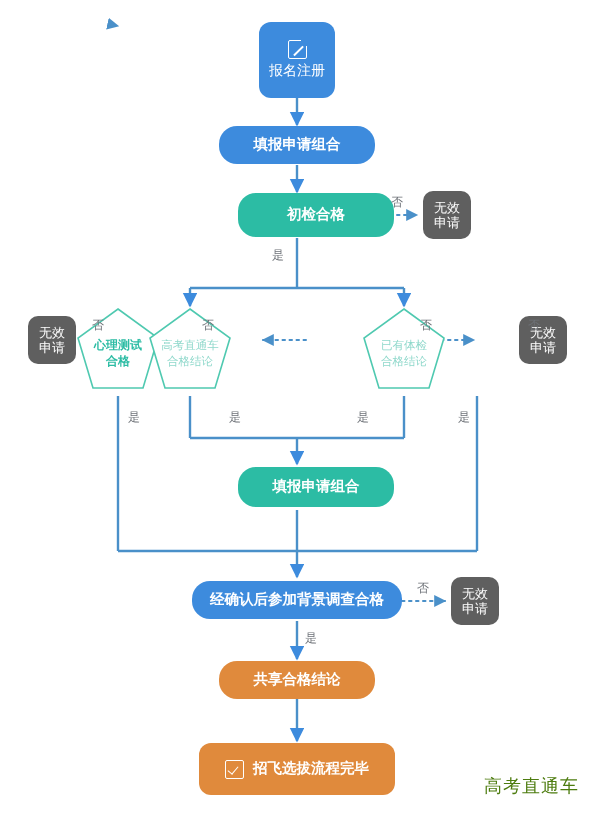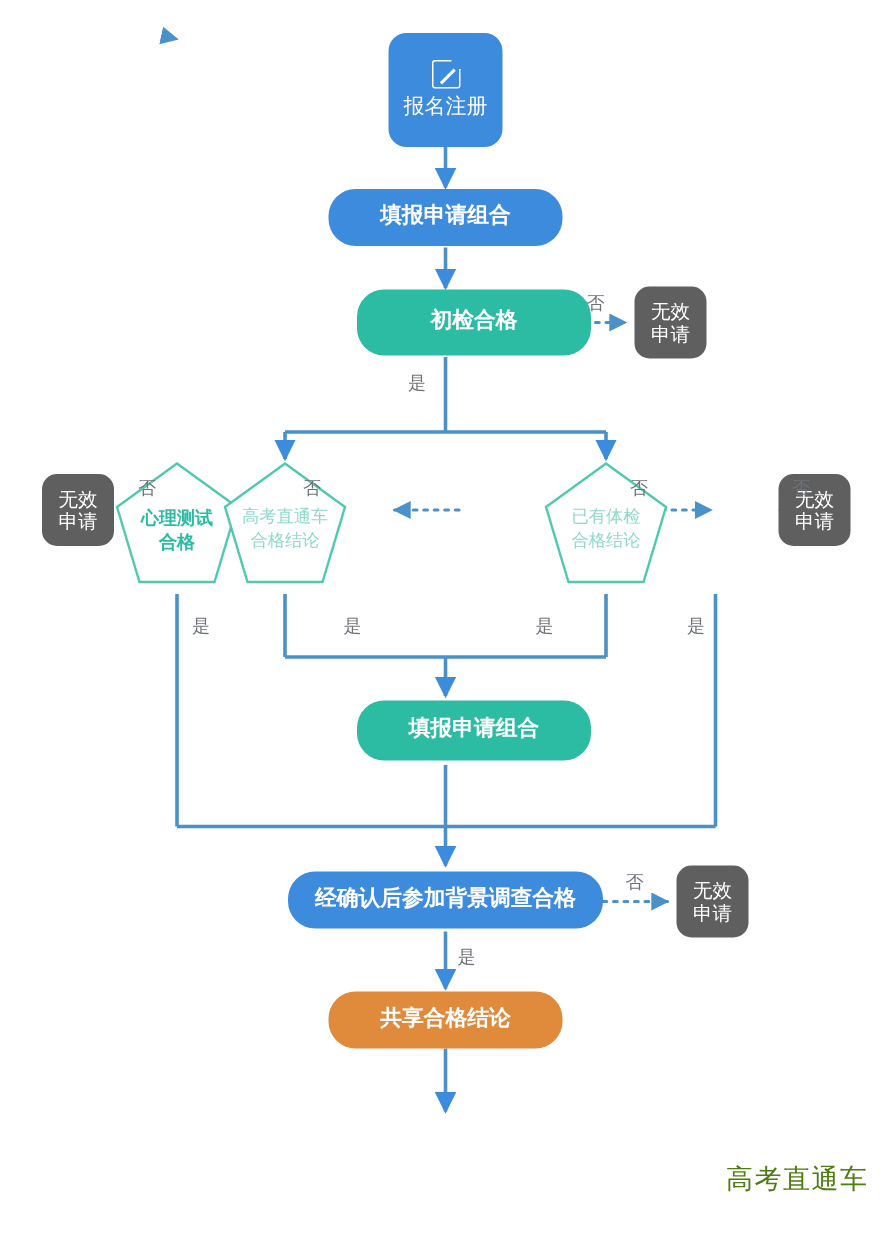--- a/index.html
+++ b/index.html
@@ -314,16 +314,22 @@
   <div class="elabel" style="left:417px; top:582px;">否</div>
   <div class="node n-gray" style="left:451px; top:577px;">
     <span>无效</span>
     <span>申请</span>
   </div>
 
   <div class="elabel" style="left:305px; top:632px;">是</div>
 
   <div class="node n-orange" style="left:219px; top:661px; width:156px; height:38px; border-radius:18px;">共享合格结论</div>
 
+  <div class="node n-orange" style="left:199px; top:743px; width:196px; height:52px;">
+    <span class="row-inline">
+      <span class="icon-check"></span>
+      <span>招飞选拔流程完毕</span>
+    </span>
+  </div>
 
   <div class="watermark">高考直通车</div>
 
 </div>
 
 </body></html>

